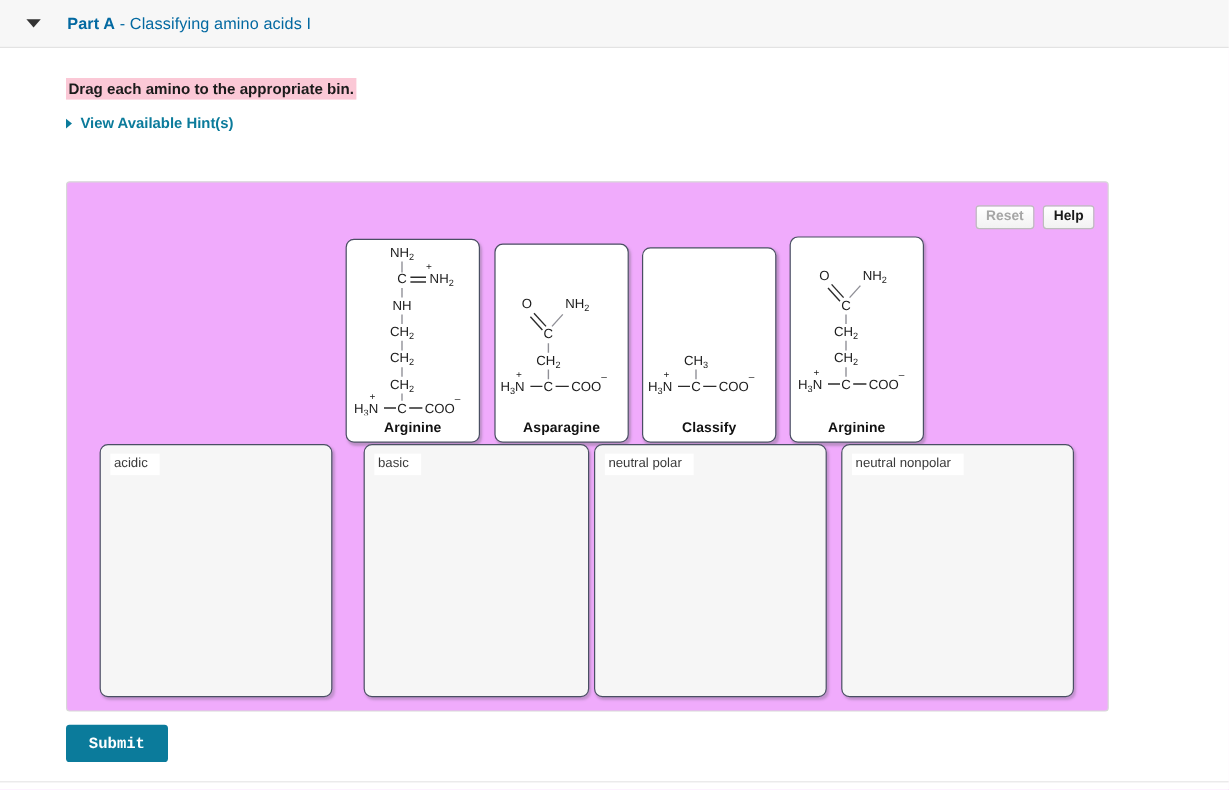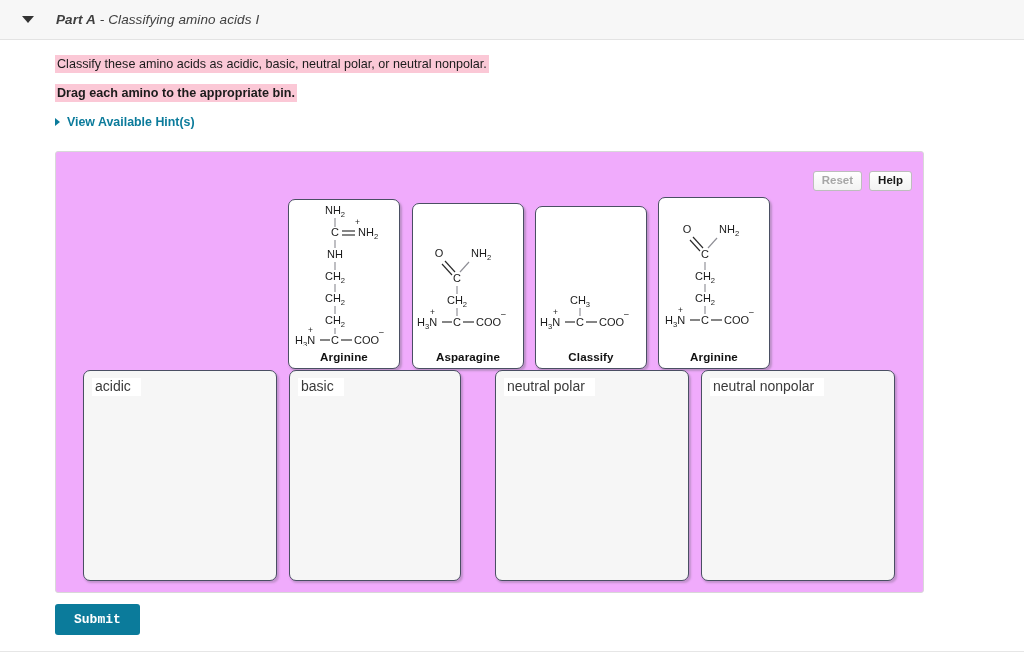--- a/index.html
+++ b/index.html
@@ -29,23 +29,22 @@
   .collapse-tri {
     width: 0; height: 0;
     border-left: 6px solid transparent;
     border-right: 6px solid transparent;
     border-top: 7px solid #333333;
     margin-right: 22px;
     cursor: pointer;
   }
   .part-title {
     font-size: 13.5px;
-    color: #404040;
+    color: #0369a1;
     letter-spacing: .1px;
-    font-style: italic;
   }
   .part-title b { font-weight: bold; }
 
   
   .prompt-wrap { padding: 14px 0 0 55px; }
   .q-line {
     display: inline-block;
     background: #fbc8d6;
     font-size: 12.6px;
     color: #1b1b1b;
@@ -164,28 +163,28 @@
     height: 211px;
     background: #f6f6f6;
     border: 1.6px solid #4a4f63;
     border-radius: 7px;
     box-shadow: 1.5px 2px 2px rgba(90,90,100,.30);
     box-sizing: border-box;
   }
   .bin-label {
     display: inline-block;
     margin: 7px 0 0 8px;
-    font-size: 14px;
+    font-size: 11px;
     color: #3a3a3a;
     background: #ffffff;
     padding: 1px 10px 2px 3px;
     line-height: 15px;
   }
   #bin-acidic           { left: 0px;   width: 194px; }
-  #bin-basic            { left: 206px; width: 172px; }
+  #bin-basic            { left: 220px; width: 188px; }
   #bin-neutral-polar    { left: 412px; width: 194px; }
   #bin-neutral-nonpolar { left: 618px; width: 194px; }
 
   
   .submit-btn {
     position: absolute;
     left: 55px;
     top: 604px;
     background: #0b7b9b;
     color: #ffffff;
@@ -219,21 +218,20 @@
 <body>
 
 <div class="part-header">
   <div class="collapse-tri"></div>
   <div class="part-title">
     <b>Part A</b><span> - </span><span>Classifying amino acids I</span>
   </div>
 </div>
 
 <div class="prompt-wrap">
-  <div><span class="q-line">Classify these amino acids as acidic, basic, neutral polar, or neutral nonpolar.</span></div>
   <div><span class="q-line bold">Drag each amino to the appropriate bin.</span></div>
   <div class="hint-row">
     <span class="hint-tri"></span>
     <span class="hint-text">View Available Hint(s)</span>
   </div>
 </div>
 
 <div class="panel">
 
   <div class="tool-row">

